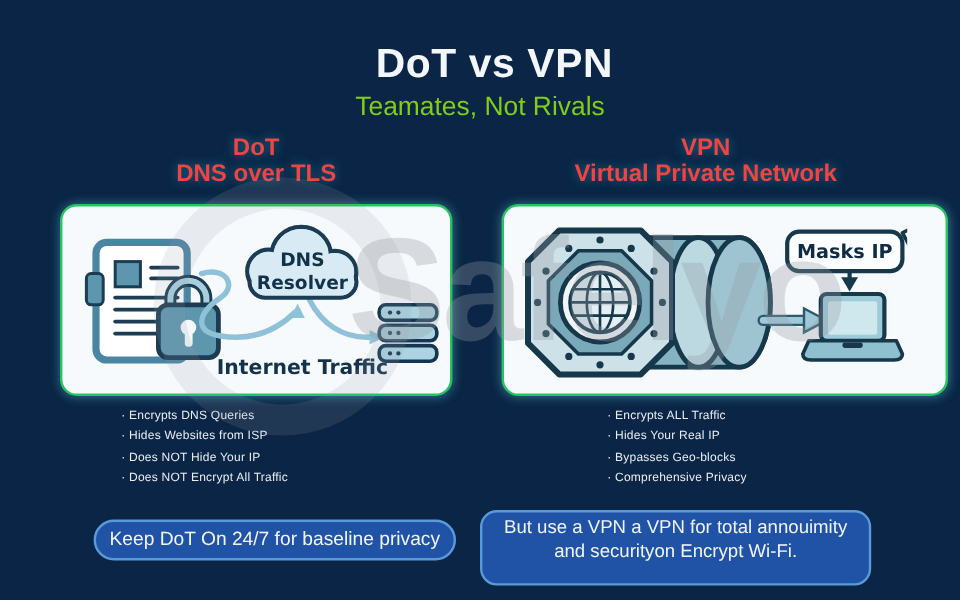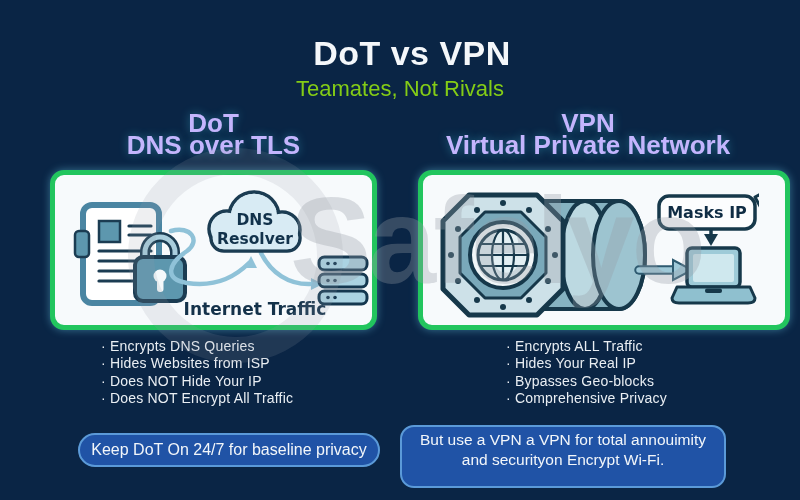--- a/index.html
+++ b/index.html
@@ -13,38 +13,38 @@
   .title{
     position:absolute;top:34px;left:0;width:800px;text-align:center;
     color:#f4f7fa;font-size:34px;font-weight:bold;letter-spacing:.5px;z-index:2;padding-left:12px;
   }
   .subtitle{
     position:absolute;top:76px;left:0;width:800px;text-align:center;
     color:#84cc16;font-size:22px;z-index:2;
   }
   .col-head{
     position:absolute;top:112px;text-align:center;z-index:2;
-    color:#c4b5fd;font-weight:bold;font-size:26px;line-height:22px;
+    color:#ef4444;font-weight:bold;font-size:20px;line-height:22px;
     text-shadow:0 0 10px rgba(68,203,233,.45);
   }
   .col-head.left{left:50px;width:327px;}
   .col-head.right{left:418px;width:340px;}
 
   .panel{
     position:absolute;top:170px;height:160px;box-sizing:border-box;
-    background:#f7fafc;border:5px solid #22c55e;border-radius:14px;
+    background:#f7fafc;border:2px solid #22c55e;border-radius:14px;
     box-shadow:0 0 9px rgba(110,210,240,.45);z-index:1;
   }
   .panel.left{left:50px;width:327px;}
   .panel.right{left:418px;width:372px;}
   .panel svg{position:absolute;left:0;top:0;}
 
   .bullets{
     position:absolute;top:338px;margin:0;padding:0;list-style:none;z-index:2;
-    color:#e9eef3;font-size:14px;line-height:17.4px;letter-spacing:.2px;
+    color:#e9eef3;font-size:10px;line-height:17.4px;letter-spacing:.2px;
   }
   .bullets.left{left:101px;}
   .bullets.right{left:506px;}
 
   .banner{
     position:absolute;box-sizing:border-box;z-index:2;
     background:#2053a6;border:2px solid #5b9ad8;color:#f2f6fa;text-align:center;
   }
   .banner.left{
     left:78px;top:433px;width:302px;height:34px;border-radius:17px;

